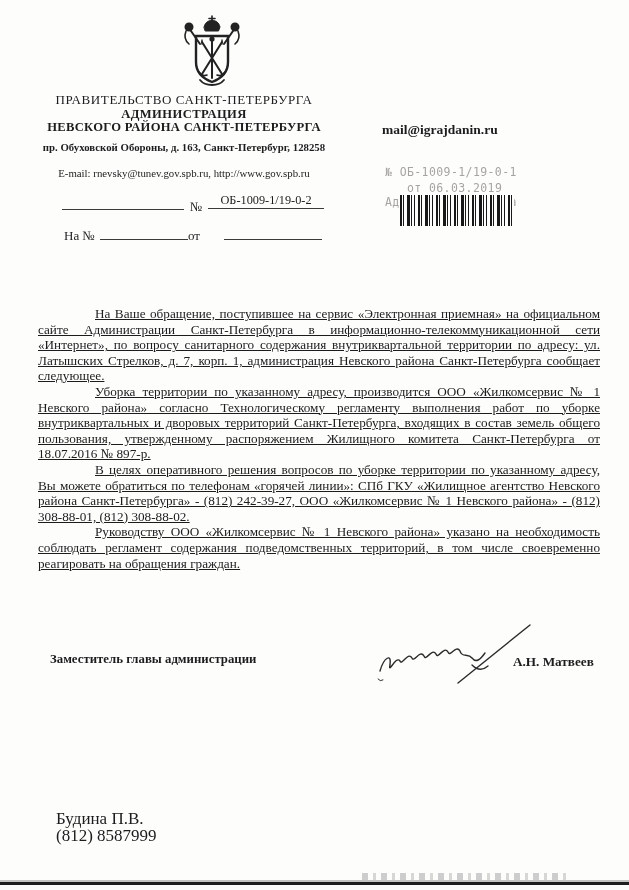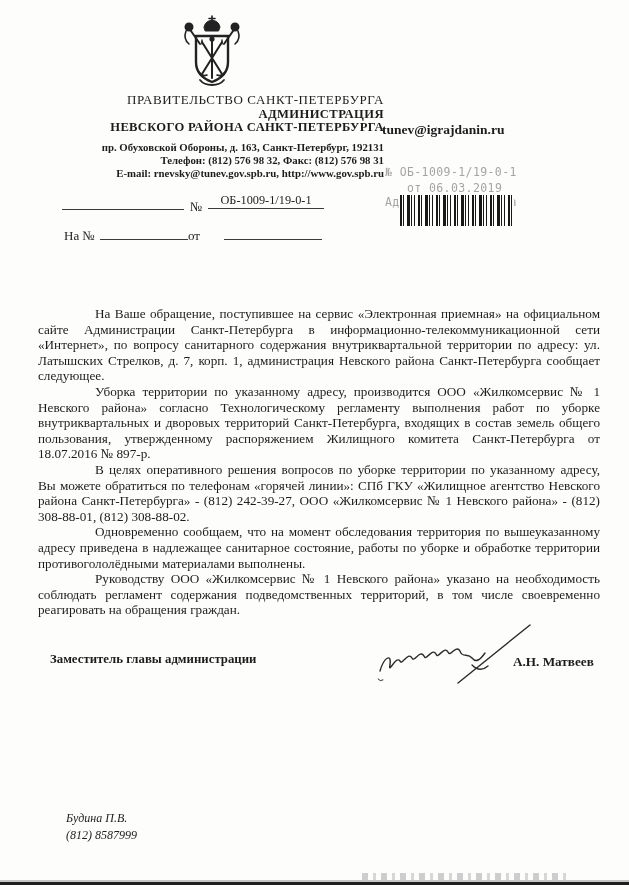--- a/index.html
+++ b/index.html
@@ -6,54 +6,54 @@
   .page{
     position:relative;
     width:629px;height:890px;
     background:#fdfdfc;
     overflow:hidden;
     font-family:"Liberation Serif","DejaVu Serif",serif;
     color:#1c1c1c;
   }
   
   .crest{position:absolute;left:176px;top:14px;width:72px;height:78px;}
-  .lh{position:absolute;left:44px;width:340px;text-align:right;}
+  .lh{position:absolute;left:14px;width:340px;text-align:center;}
   .lh-gov{top:92px;font-size:13px;letter-spacing:.6px;}
   .lh-org1{top:107px;font-size:12.6px;font-weight:bold;letter-spacing:.4px;}
   .lh-org2{top:120px;font-size:12.6px;font-weight:bold;letter-spacing:.3px;}
   .lh-addr{top:141px;font-size:10.8px;font-weight:bold;}
   .lh-phone{top:154px;font-size:10.8px;font-weight:bold;}
-  .lh-mail{top:167px;font-size:10.8px;font-weight:bold;}
+  .lh-mail{top:167px;font-size:10.8px;font-weight:normal;}
   
   .rcpt-email{position:absolute;left:382px;top:122px;font-size:13.5px;font-weight:bold;}
   .stamp{position:absolute;color:#979593;font-family:"DejaVu Sans Mono","Liberation Mono",monospace;
          font-size:11.5px;letter-spacing:.4px;opacity:.85;}
   .stamp1{left:385px;top:149px;margin-top:46px;}
   .stamp2{left:385px;top:165px;}
   .stamp3{left:407px;top:181px;text-align:center;}
   .barcode{position:absolute;left:400px;top:195px;width:114px;height:31px;
     background:repeating-linear-gradient(90deg,
       #181818 0 2px,#fdfdfc 2px 3px,#181818 3px 4px,#fdfdfc 4px 7px,
       #181818 7px 10px,#fdfdfc 10px 11px,#181818 11px 12px,#fdfdfc 12px 14px,
       #181818 14px 15px,#fdfdfc 15px 18px);}
   
   .uline{position:absolute;border-bottom:1.3px solid #3a3a3a;height:13px;}
   .ref-label{position:absolute;font-size:13px;}
   .ref-num{position:absolute;left:208px;top:193px;width:116px;height:15px;
     border-bottom:1.3px solid #3a3a3a;text-align:center;font-size:12.3px;}
   
   .body-text{position:absolute;left:38px;top:306px;width:562px;
     font-size:13.2px;line-height:15.6px;text-align:justify;}
-  .body-text p{margin:0;text-indent:57px;}
+  .body-text p{margin:0;text-indent:57px;text-decoration:underline;}
   
   .sig-title{position:absolute;left:50px;top:652px;font-size:12.8px;font-weight:bold;}
   .sig-scribble{position:absolute;left:372px;top:613px;width:165px;height:80px;}
   .sig-name{position:absolute;left:513px;top:654px;font-size:13.2px;font-weight:bold;}
   
-  .executor{position:absolute;left:66px;top:810px;font-size:12px;line-height:17px;font-style:italic;}
+  .executor{position:absolute;left:56px;top:810px;font-size:17px;line-height:17px;}
   
   .smudge{position:absolute;left:362px;top:873px;width:205px;height:7px;opacity:.28;
     filter:blur(.6px);
     background:repeating-linear-gradient(90deg,#555 0 6px,transparent 6px 11px,#777 11px 14px,transparent 14px 19px);}
   .bottom-bar{position:absolute;left:0;top:882px;width:629px;height:3px;background:#1e1e1e;
     box-shadow:0 -2px 0 rgba(90,90,90,.35);}
 </style>
 </head>
 <body>
 
@@ -79,45 +79,43 @@
       <path d="M36 24 v40" stroke-width="2"></path>
       <circle cx="36" cy="25" r="2.6" fill="#222" stroke="none"></circle>
 
       <path d="M24 66 q4 5 12 5 q8 0 12 -5" stroke-width="1.8"></path>
     </g>
   </svg>
 
   <div class="lh lh-gov">ПРАВИТЕЛЬСТВО САНКТ-ПЕТЕРБУРГА</div>
   <div class="lh lh-org1">АДМИНИСТРАЦИЯ</div>
   <div class="lh lh-org2">НЕВСКОГО РАЙОНА САНКТ-ПЕТЕРБУРГА</div>
-  <div class="lh lh-addr">пр. Обуховской Обороны, д. 163, Санкт-Петербург, 192131</div>
-  <div class="lh lh-phone">Телефон: (812) 576 98 32, Факс: (812) 576 98 31</div>
+  <div class="lh lh-addr">пр. Обуховской Обороны, д. 163, Санкт-Петербург, 128258</div>
   <div class="lh lh-mail">E-mail: rnevsky@tunev.gov.spb.ru, http://www.gov.spb.ru</div>
 
-  <div class="rcpt-email">tunev@igrajdanin.ru</div>
+  <div class="rcpt-email">mail@igrajdanin.ru</div>
 
   <div class="stamp stamp1">Адм. Невского р-на</div>
   <div class="stamp stamp2">№ ОБ-1009-1/19-0-1</div>
   <div class="stamp stamp3">от 06.03.2019</div>
   <div class="barcode"></div>
 
   <div class="uline" style="left:62px;top:196px;width:122px;"></div>
   <div class="ref-label" style="left:190px;top:199px;">№</div>
-  <div class="ref-num">ОБ-1009-1/19-0-1</div>
+  <div class="ref-num">ОБ-1009-1/19-0-2</div>
 
   <div class="ref-label" style="left:64px;top:228px;">На №</div>
   <div class="uline" style="left:100px;top:226px;width:88px;"></div>
   <div class="ref-label" style="left:188px;top:228px;">от</div>
   <div class="uline" style="left:224px;top:226px;width:98px;"></div>
 
   <div class="body-text">
     <p>На Ваше обращение, поступившее на сервис «Электронная приемная» на официальном сайте Администрации Санкт-Петербурга в информационно-телекоммуникационной сети «Интернет», по вопросу санитарного содержания внутриквартальной территории по адресу: ул. Латышских Стрелков, д. 7, корп. 1, администрация Невского района Санкт-Петербурга сообщает следующее.</p>
     <p>Уборка территории по указанному адресу, производится ООО «Жилкомсервис № 1 Невского района» согласно Технологическому регламенту выполнения работ по уборке внутриквартальных и дворовых территорий Санкт-Петербурга, входящих в состав земель общего пользования, утвержденному распоряжением Жилищного комитета Санкт-Петербурга от 18.07.2016 № 897-р.</p>
     <p>В целях оперативного решения вопросов по уборке территории по указанному адресу, Вы можете обратиться по телефонам «горячей линии»:  СПб ГКУ «Жилищное агентство Невского района Санкт-Петербурга» - (812) 242-39-27,  ООО «Жилкомсервис № 1 Невского района» - (812) 308-88-01, (812) 308-88-02.</p>
-    <p>Одновременно сообщаем, что на момент обследования территория по вышеуказанному адресу приведена в надлежащее санитарное состояние, работы по уборке и обработке территории противогололёдными материалами выполнены.</p>
     <p>Руководству ООО «Жилкомсервис № 1 Невского района» указано на необходимость соблюдать регламент содержания подведомственных территорий, в том числе своевременно реагировать на обращения граждан.</p>
   </div>
 
   <div class="sig-title">Заместитель главы администрации</div>
   <svg class="sig-scribble" viewBox="0 0 165 80" aria-hidden="true">
     <g stroke="#2b2b2b" fill="none" stroke-width="1.4" stroke-linecap="round">
       <path d="M8 58 C12 44 20 40 18 52 C16 62 24 42 28 48 C30 53 36 38 40 45
                C42 50 48 36 52 43 C54 49 60 34 64 41 C66 47 72 32 76 39
                C78 45 84 31 88 38 C90 45 96 40 100 45 C104 50 108 47 113 40"></path>
       <path d="M100 52 q8 8 16 1"></path>

